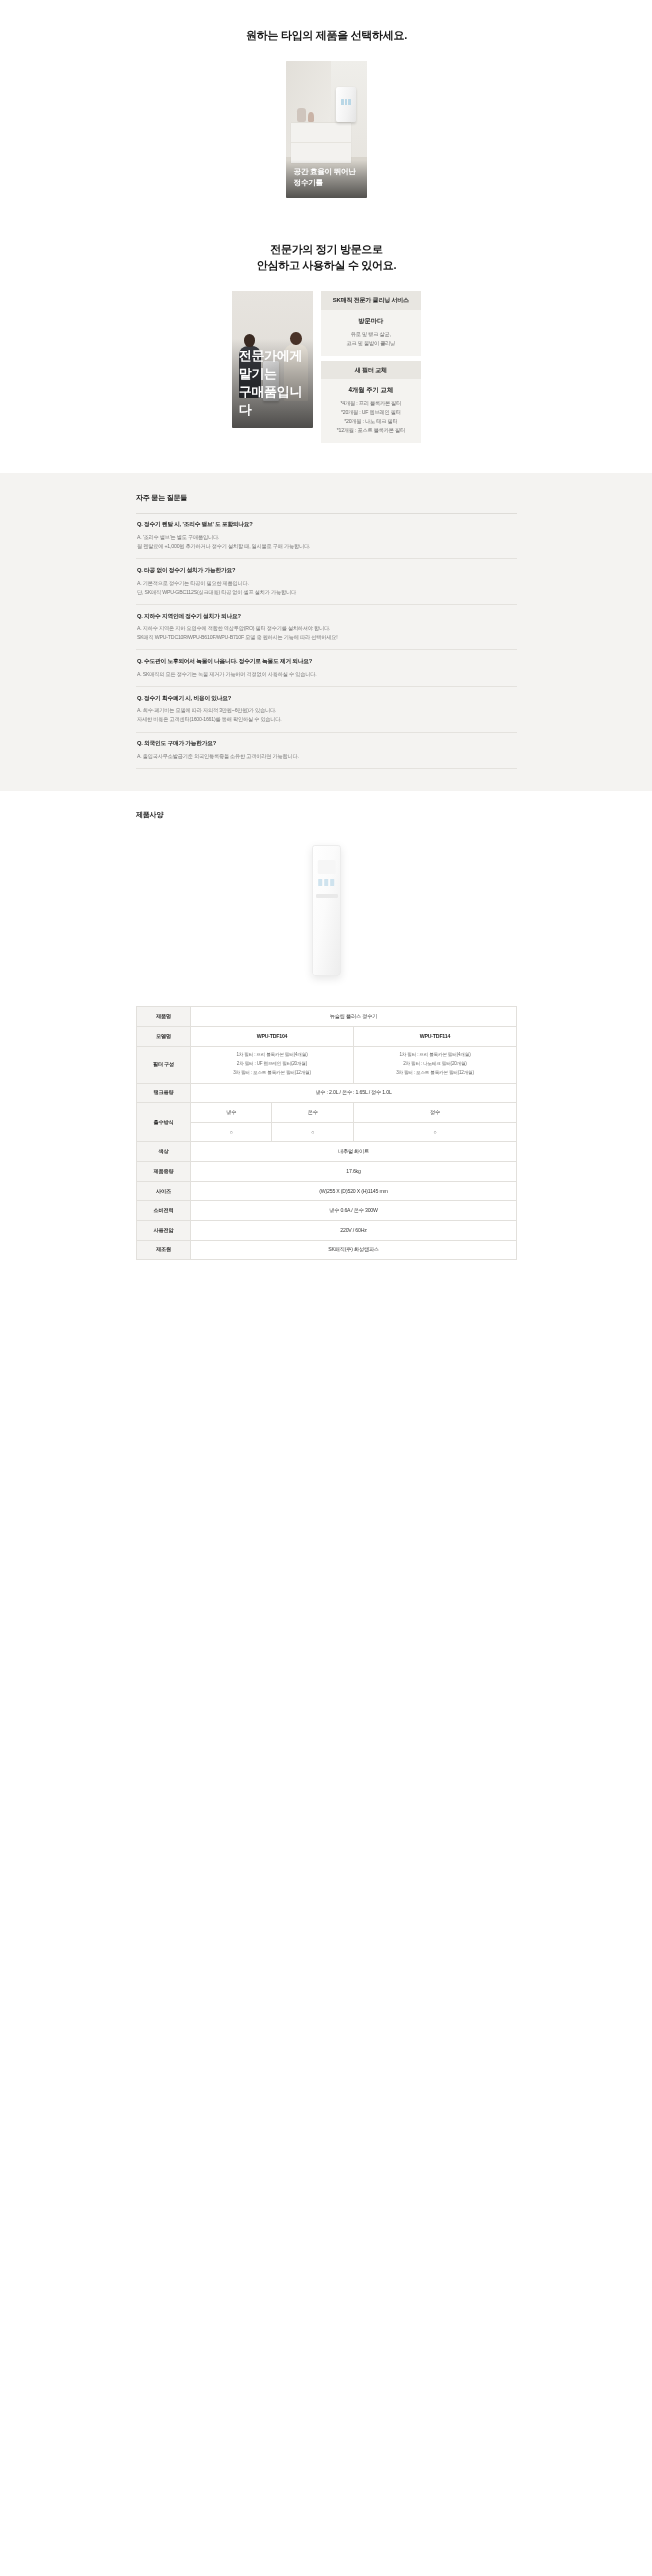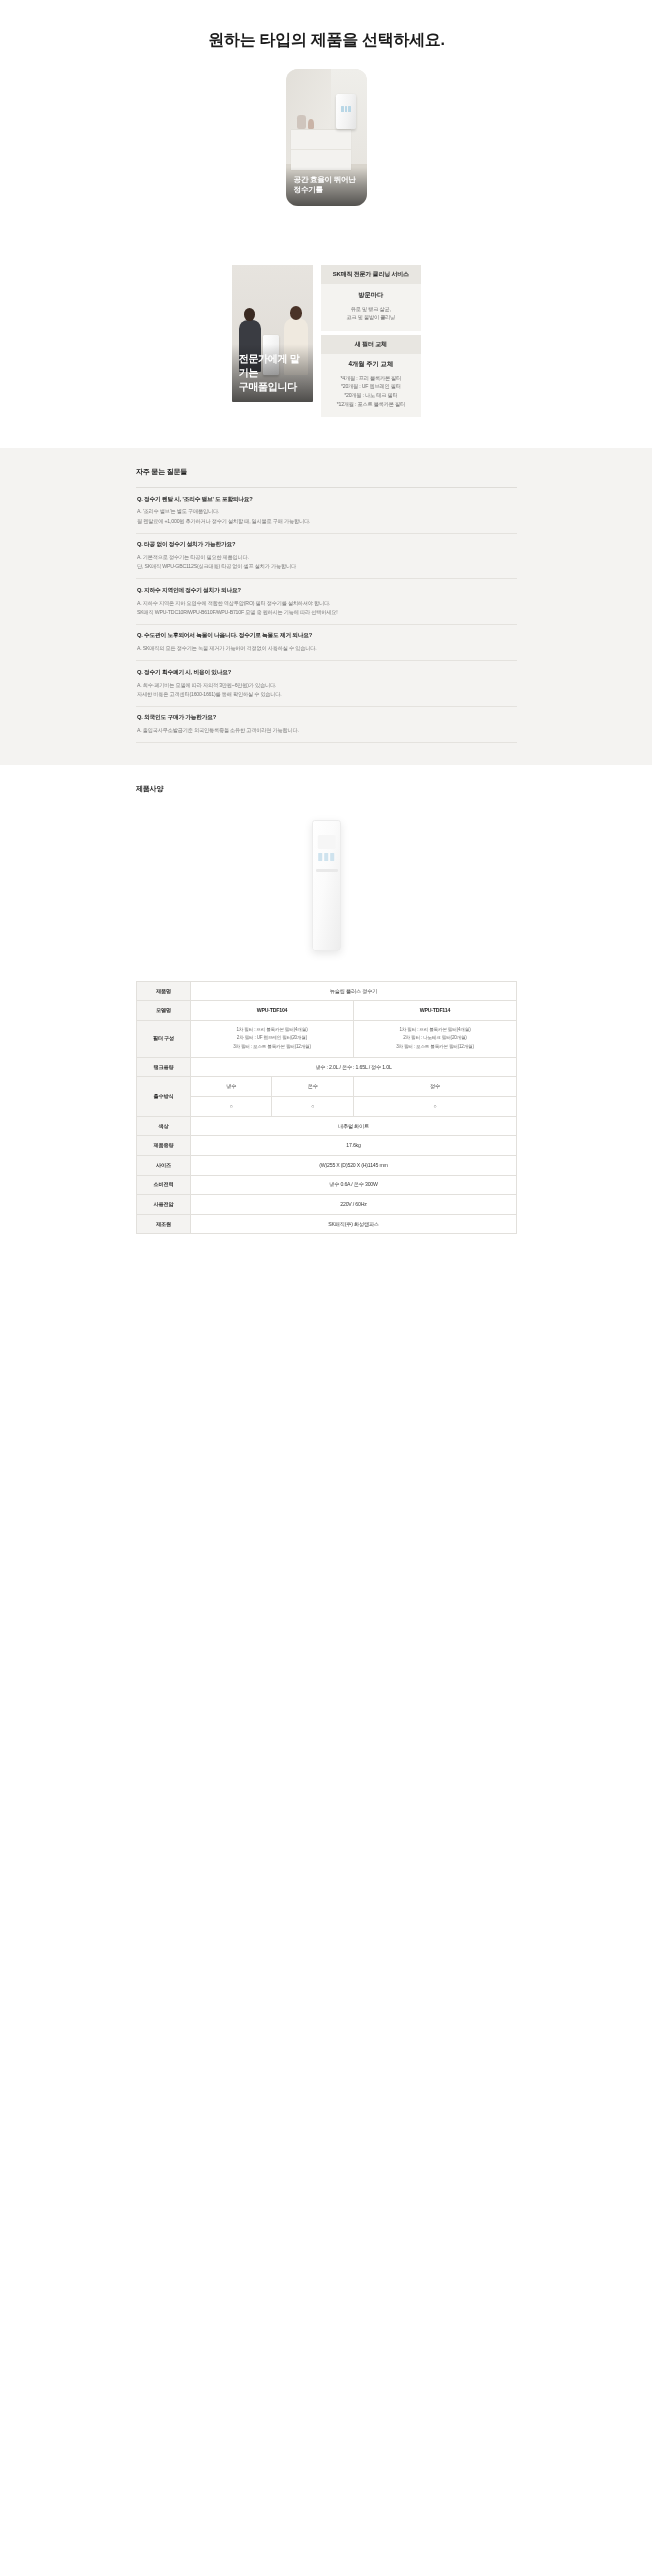--- a/index.html
+++ b/index.html
@@ -15,38 +15,38 @@
     position: relative;
     background: #ffffff;
   }
 
   
   .sec-type {
     padding: 28px 0 24px;
     text-align: center;
   }
   .sec-title {
-    font-size: 16px;
+    font-size: 11px;
     font-weight: bold;
     letter-spacing: -0.3px;
     color: #1b1b1b;
     line-height: 1.45;
     margin: 0 0 17.4px;
   }
   .type-cards {
     display: flex;
     justify-content: center;
     gap: 7.6px;
   }
   .type-card {
     width: 81px;
     height: 137px;
     position: relative;
     overflow: hidden;
-    border-radius: 12px;
+    border-radius: 1px;
     background: #e8e6e2;
   }
   
   .scene {
     position: absolute; inset: 0;
     background: linear-gradient(#efeeea 0%, #e9e7e2 55%, #e4e1db 100%);
   }
   .scene .wall-shade {
     position: absolute; left: 0; top: 0; width: 55%; height: 100%;
     background: linear-gradient(110deg, #e2dfd9 0%, #eceae5 70%);
@@ -150,21 +150,21 @@
   }
   .care-photo .purifier-mid {
     position: absolute; left: 48%; bottom: 20%; margin-left: -7.6px;
     width: 15.2px; height: 40px;
     background: linear-gradient(100deg,#ffffff,#ececec);
     border-radius: 1.6px; box-shadow: 0 1.1px 2.2px rgba(0,0,0,0.16);
   }
   .care-photo .caption {
     position: absolute; left: 0; right: 0; bottom: 0;
     padding: 7.6px 6.5px 8.7px; text-align: left;
-    color: #fff; font-size: 10px; font-weight: bold; line-height: 1.4;
+    color: #fff; font-size: 13px; font-weight: bold; line-height: 1.4;
     letter-spacing: -0.3px;
     background: linear-gradient(to top, rgba(0,0,0,0.65) 0%, rgba(0,0,0,0.28) 60%, rgba(0,0,0,0) 100%);
   }
   .care-info {
     width: 100px;
     display: flex; flex-direction: column; gap: 4.4px;
   }
   .care-head {
     background: #e8e6e1;
     font-size: 6px; font-weight: bold; color: #2a2a2a;
@@ -296,20 +296,24 @@
           <div>공간 효율이 뛰어난</div>
           <div>정수기를</div>
         </div>
       </div>
 
 
     </div>
   </section>
 
   <section class="sec-care">
+    <h2 class="sec-title">
+      <span class="ln">전문가의 정기 방문으로</span><br>
+      <span class="ln">안심하고 사용하실 수 있어요.</span>
+    </h2>
 
     <div class="care-wrap">
 
       <div class="care-photo">
         <div class="bg"></div>
         <div class="person-a"></div>
         <div class="purifier-mid"></div>
         <div class="person-b"></div>
         <div class="caption">
           <div>전문가에게 맡기는</div>

